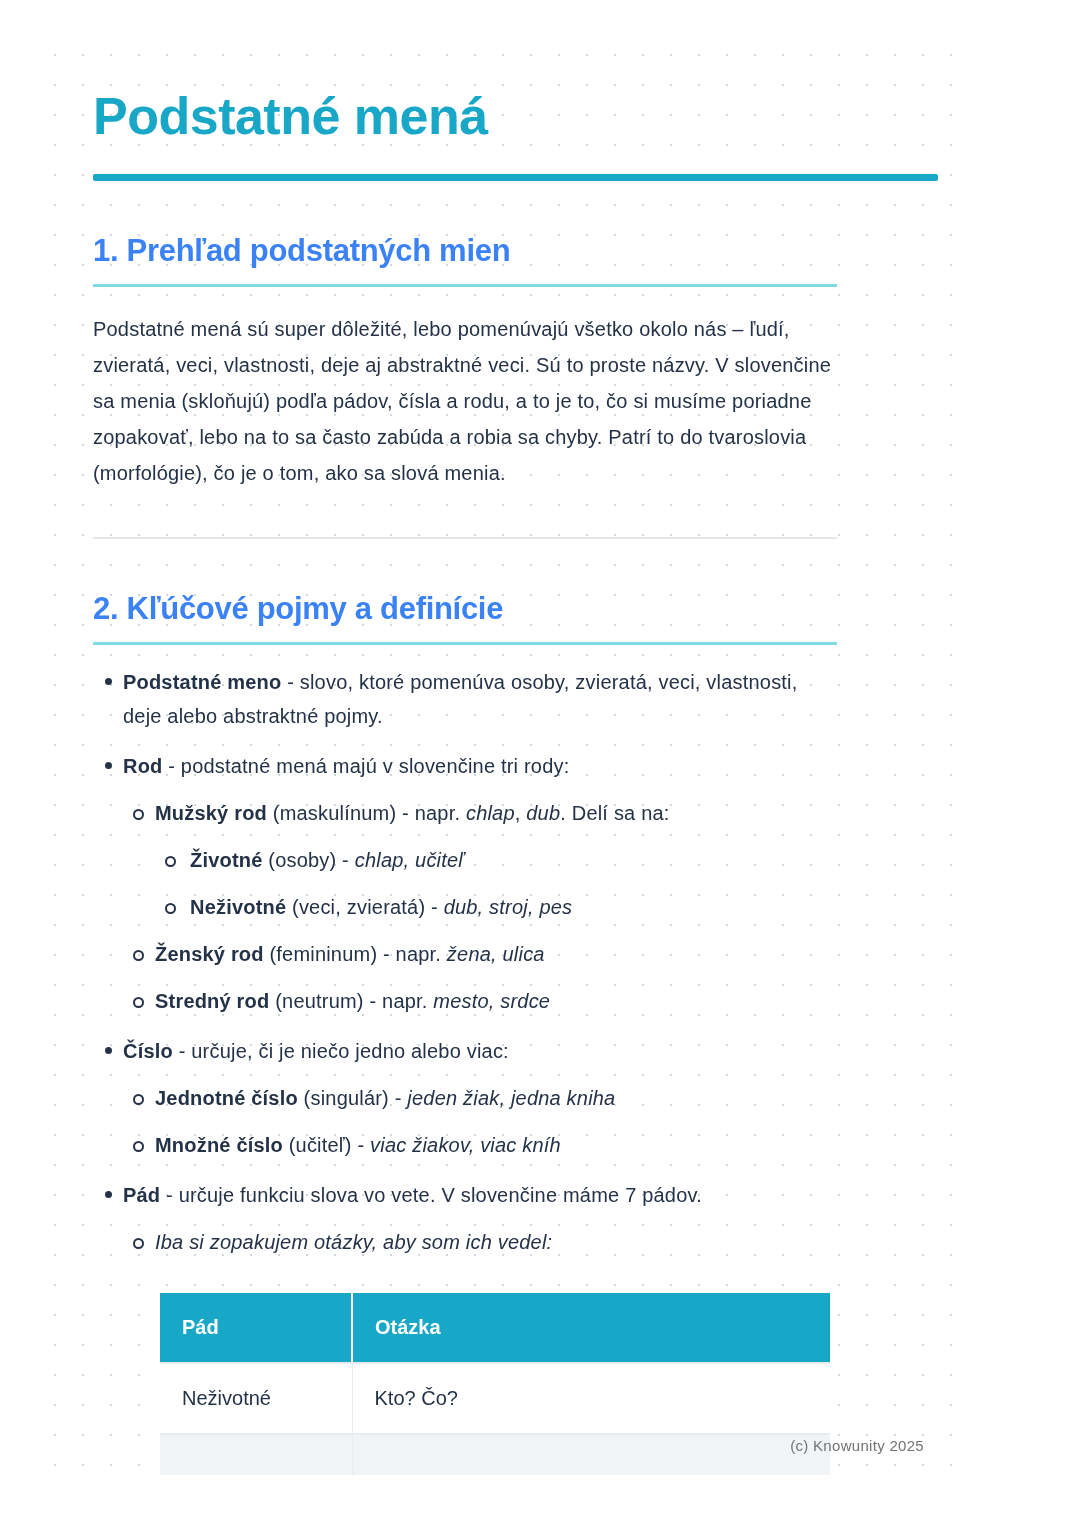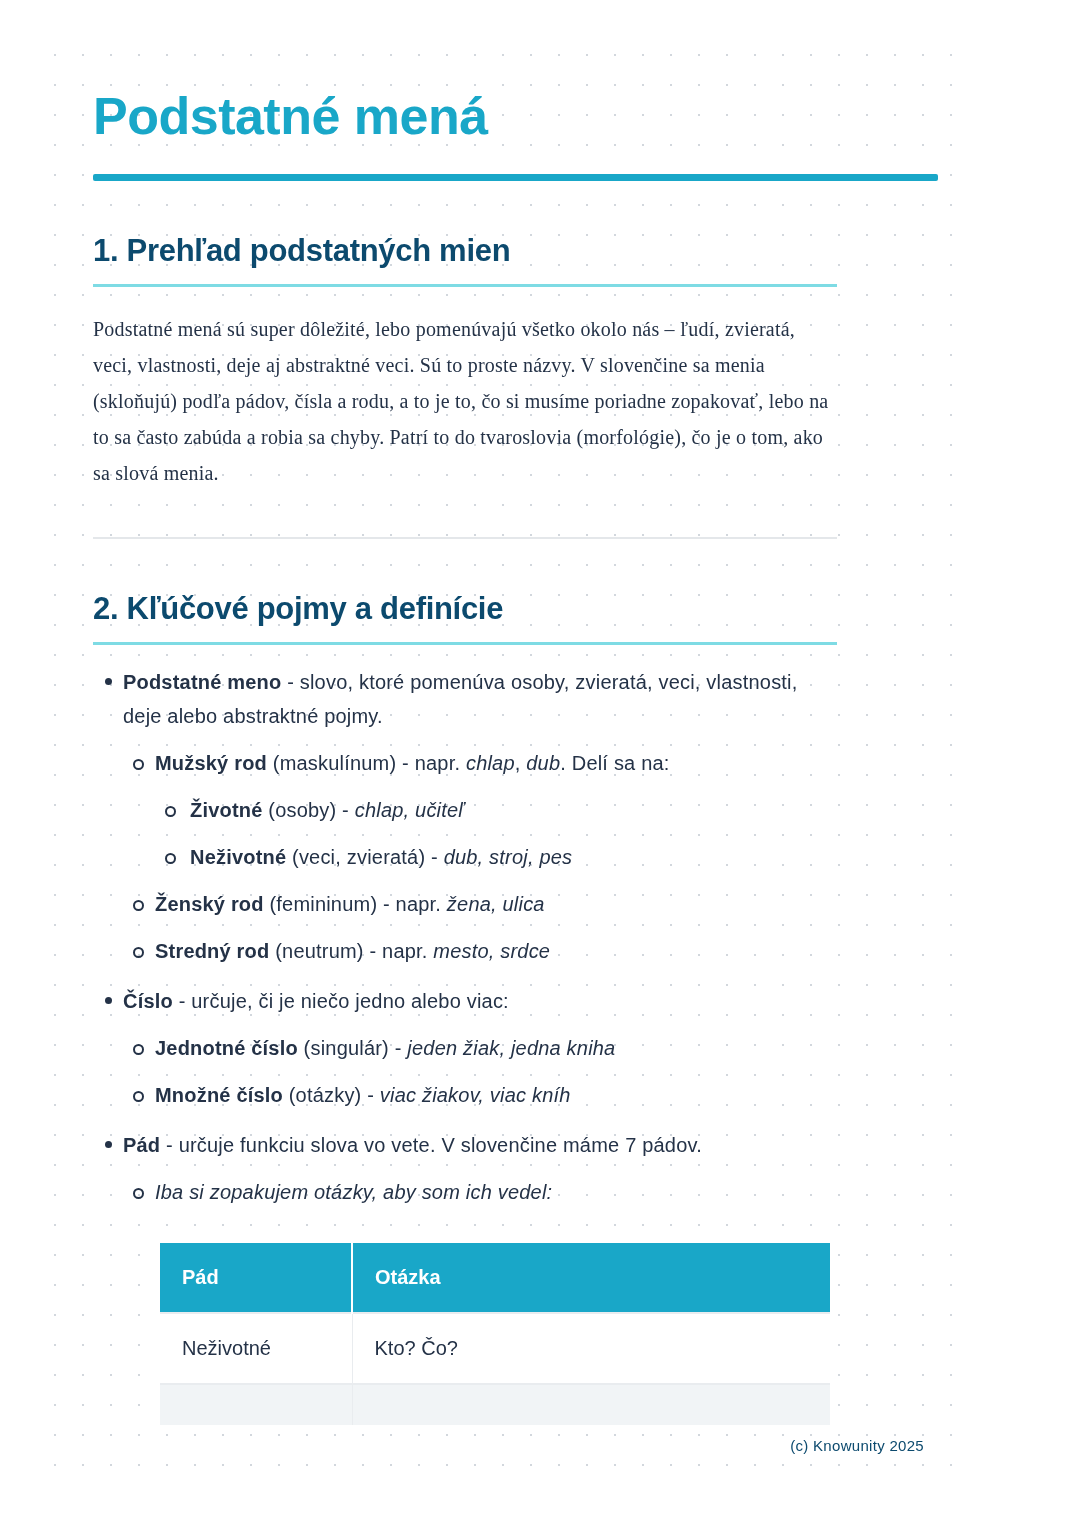--- a/index.html
+++ b/index.html
@@ -48,31 +48,30 @@
     width: 845px;
     height: 7px;
     background: #19a7c8;
     border-radius: 2px;
   }
   h2 {
     margin: 52px 0 0 0;
     font-size: 31px;
     font-weight: 800;
     letter-spacing: -0.3px;
-    color: #0c4a6e;
+    color: #3b82f6;
     padding-bottom: 15px;
     border-bottom: 3px solid #7edbe4;
   }
   p.intro {
     margin: 24px 0 0 0;
     font-size: 20px;
     line-height: 36px;
     letter-spacing: 0.2px;
     color: #243247;
-    font-family: Liberation Serif, serif;
   }
   hr.divider {
     border: 0;
     height: 2px;
     background: #e4e7ea;
     margin: 46px 0 0 0;
     width: 744px;
   }
   .list { margin-top: 20px; font-size: 20px; }
   .li { position: relative; line-height: 34px; margin-bottom: 12px; letter-spacing: 0.2px; }
@@ -115,21 +114,21 @@
     background: #f1f4f6;
     height: 40px;
     padding-top: 0;
     padding-bottom: 0;
   }
   .footer {
     position: absolute;
     top: 1437px;
     right: 40px;
     font-size: 15px;
-    color: #0c4a6e;
+    color: #737373;
     z-index: 3;
     letter-spacing: 0.3px;
   }
 </style>
 </head>
 <body>
 
 <div class="page">
   <div class="dots"></div>
   <div class="stripe"></div>
@@ -142,28 +141,29 @@
       <h2>1. Prehľad podstatných mien</h2>
       <p class="intro">Podstatné mená sú super dôležité, lebo pomenúvajú všetko okolo nás – ľudí, zvieratá, veci, vlastnosti, deje aj abstraktné veci. Sú to proste názvy. V slovenčine sa menia (skloňujú) podľa pádov, čísla a rodu, a to je to, čo si musíme poriadne zopakovať, lebo na to sa často zabúda a robia sa chyby. Patrí to do tvaroslovia (morfológie), čo je o tom, ako sa slová menia.</p>
     </section>
 
     <hr class="divider">
 
     <section>
       <h2>2. Kľúčové pojmy a definície</h2>
       <div class="list" id="terms-list">
           <div class="li l1"><span class="marker disc"></span><span class="b">Podstatné meno</span><span> - slovo, ktoré pomenúva osoby, zvieratá, veci, vlastnosti, deje alebo abstraktné pojmy.</span></div>
+          <div class="li l1"><span class="marker disc"></span><span class="b">Rod</span><span> - podstatné mená majú v slovenčine tri rody:</span></div>
           <div class="li l2"><span class="marker ring"></span><span class="b">Mužský rod</span><span> (maskulínum) - napr. </span><span class="i">chlap</span><span>, </span><span class="i">dub</span><span>. Delí sa na:</span></div>
           <div class="li l3"><span class="marker ring"></span><span class="b">Životné</span><span> (osoby) - </span><span class="i">chlap, učiteľ</span></div>
           <div class="li l3"><span class="marker ring"></span><span class="b">Neživotné</span><span> (veci, zvieratá) - </span><span class="i">dub, stroj, pes</span></div>
           <div class="li l2"><span class="marker ring"></span><span class="b">Ženský rod</span><span> (femininum) - napr. </span><span class="i">žena, ulica</span></div>
           <div class="li l2"><span class="marker ring"></span><span class="b">Stredný rod</span><span> (neutrum) - napr. </span><span class="i">mesto, srdce</span></div>
           <div class="li l1"><span class="marker disc"></span><span class="b">Číslo</span><span> - určuje, či je niečo jedno alebo viac:</span></div>
           <div class="li l2"><span class="marker ring"></span><span class="b">Jednotné číslo</span><span> (singulár) - </span><span class="i">jeden žiak, jedna kniha</span></div>
-          <div class="li l2"><span class="marker ring"></span><span class="b">Množné číslo</span><span> (otázky) - </span><span class="i">viac žiakov, viac kníh</span></div>
+          <div class="li l2"><span class="marker ring"></span><span class="b">Množné číslo</span><span> (učiteľ) - </span><span class="i">viac žiakov, viac kníh</span></div>
           <div class="li l1"><span class="marker disc"></span><span class="b">Pád</span><span> - určuje funkciu slova vo vete. V slovenčine máme 7 pádov.</span></div>
           <div class="li l2"><span class="marker ring"></span><span class="i">Iba si zopakujem otázky, aby som ich vedel:</span></div>
         </div>
       <table class="cases" id="cases-table">
         <colgroup>
             <col class="c1">
             <col class="c2">
           </colgroup>
         <thead>
             <tr>

